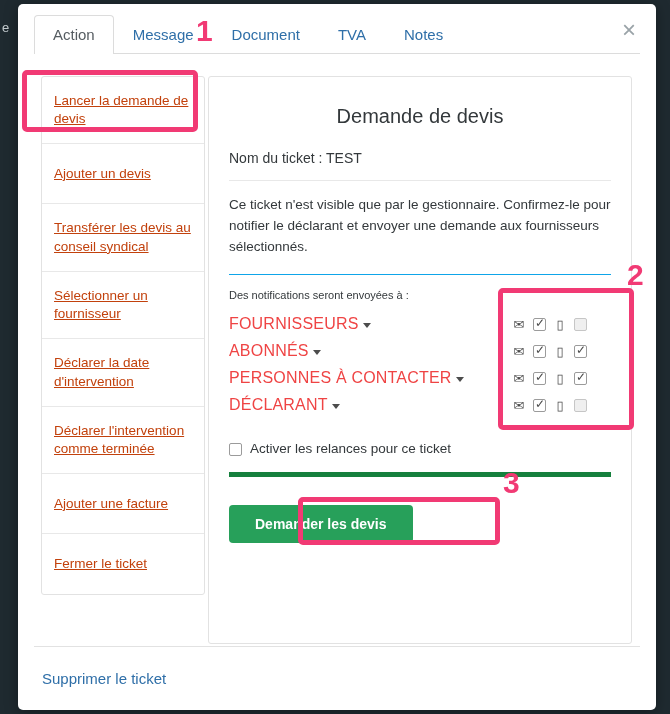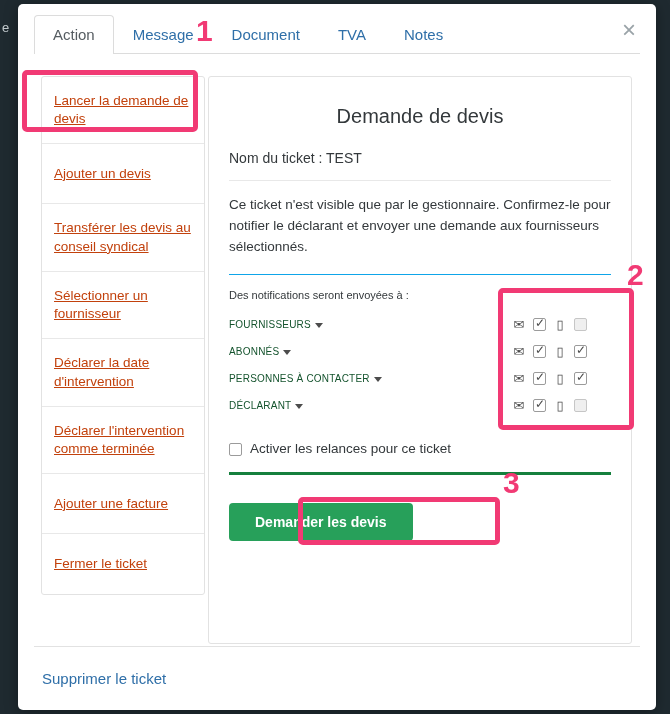--- a/index.html
+++ b/index.html
@@ -132,22 +132,22 @@
     margin-bottom: 10px;
   }
   .notif-rows { position: relative; }
   .notif-row {
     display: flex;
     align-items: center;
     justify-content: space-between;
     height: 27px;
   }
   .notif-label {
-    font-size: 10px;
-    color: #14532d;
+    font-size: 16px;
+    color: #ef4444;
     letter-spacing: .2px;
     cursor: pointer;
     user-select: none;
   }
   .caret {
     display: inline-block;
     margin-left: 4px;
     border-left: 4px solid transparent;
     border-right: 4px solid transparent;
     border-top: 5px solid #4c4c4c;
@@ -185,21 +185,21 @@
   .cb.disabled {
     background: #efefef;
     border-color: #c6c6c6;
   }
   .relance-row {
     display: flex;
     align-items: flex-end;
     gap: 8px;
     margin-top: 22px;
     padding-bottom: 16px;
-    border-bottom: 3px solid #15803d;
+    border-bottom: 5px solid #15803d;
   }
   .relance-label {
     font-size: 13.5px;
     color: #33383b;
     cursor: pointer;
   }
   .submit-wrap {
     display: flex;
     justify-content: flex-start;
     margin-top: 28px;

